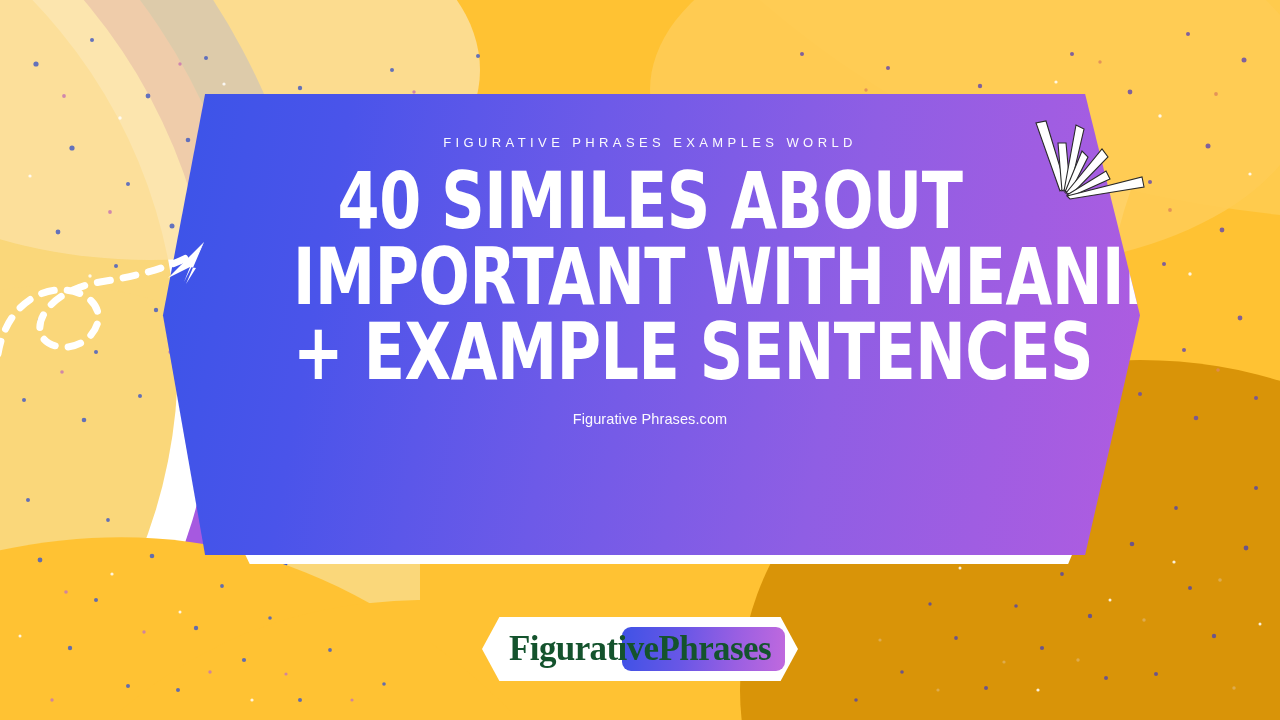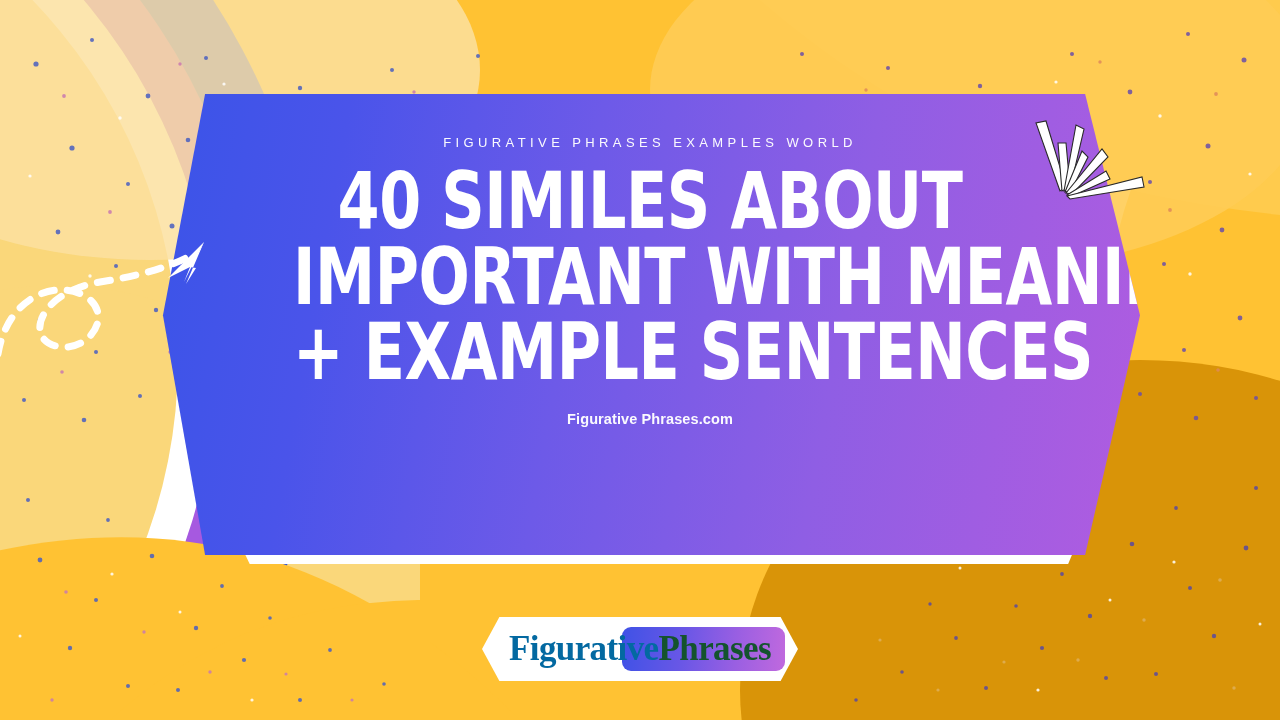--- a/index.html
+++ b/index.html
@@ -38,21 +38,21 @@
   #headline {
     margin-top:14px;
     width:830px; text-align:center; color:#ffffff;
     font-family:"Liberation Sans Narrow","DejaVu Sans Condensed","Liberation Sans", sans-serif;
     font-weight:700; font-size:78px; line-height:0.97;
     letter-spacing:-0.5px;
     transform:scaleX(0.86); transform-origin:center top;
   }
   #headline .hl-line { display:block; white-space:nowrap; }
   #site-url {
-    margin-top:20px; color:#ffffff; font-size:14.5px; font-weight:700;
+    margin-top:20px; color:#ffffff; font-size:14.5px; font-weight:400;
     letter-spacing:.1px; opacity:.97;
   }
 
   
   #burst { position:absolute; left:860px; top:5px; width:150px; height:120px; }
 
   
   #dashed-arrow { position:absolute; left:-170px; top:140px; width:280px; height:130px; }
 
   
@@ -67,21 +67,21 @@
     position:absolute; left:140px; top:10px; width:163px; height:44px;
     border-radius:9px;
     background:linear-gradient(95deg,#3f52e6 0%, #6a57e6 38%, #9a5fe2 70%, #c069de 100%);
   }
   #logo-text {
     position:absolute; inset:0; display:flex; align-items:center;
     justify-content:center; white-space:nowrap;
     font-family:"Liberation Serif","DejaVu Serif",serif;
     font-weight:700; font-size:35px; letter-spacing:-0.6px;
   }
-  #logo-word-1 { color:#0369a1; }
+  #logo-word-1 { color:#14532d; }
   #logo-word-2 { color:#14532d; }
 </style>
 </head>
 <body>
 
 <div id="stage">
 
   <svg class="layer" viewBox="0 0 1280 720" preserveAspectRatio="none" aria-hidden="true">
     <defs>
       <clipPath id="clipAll">

